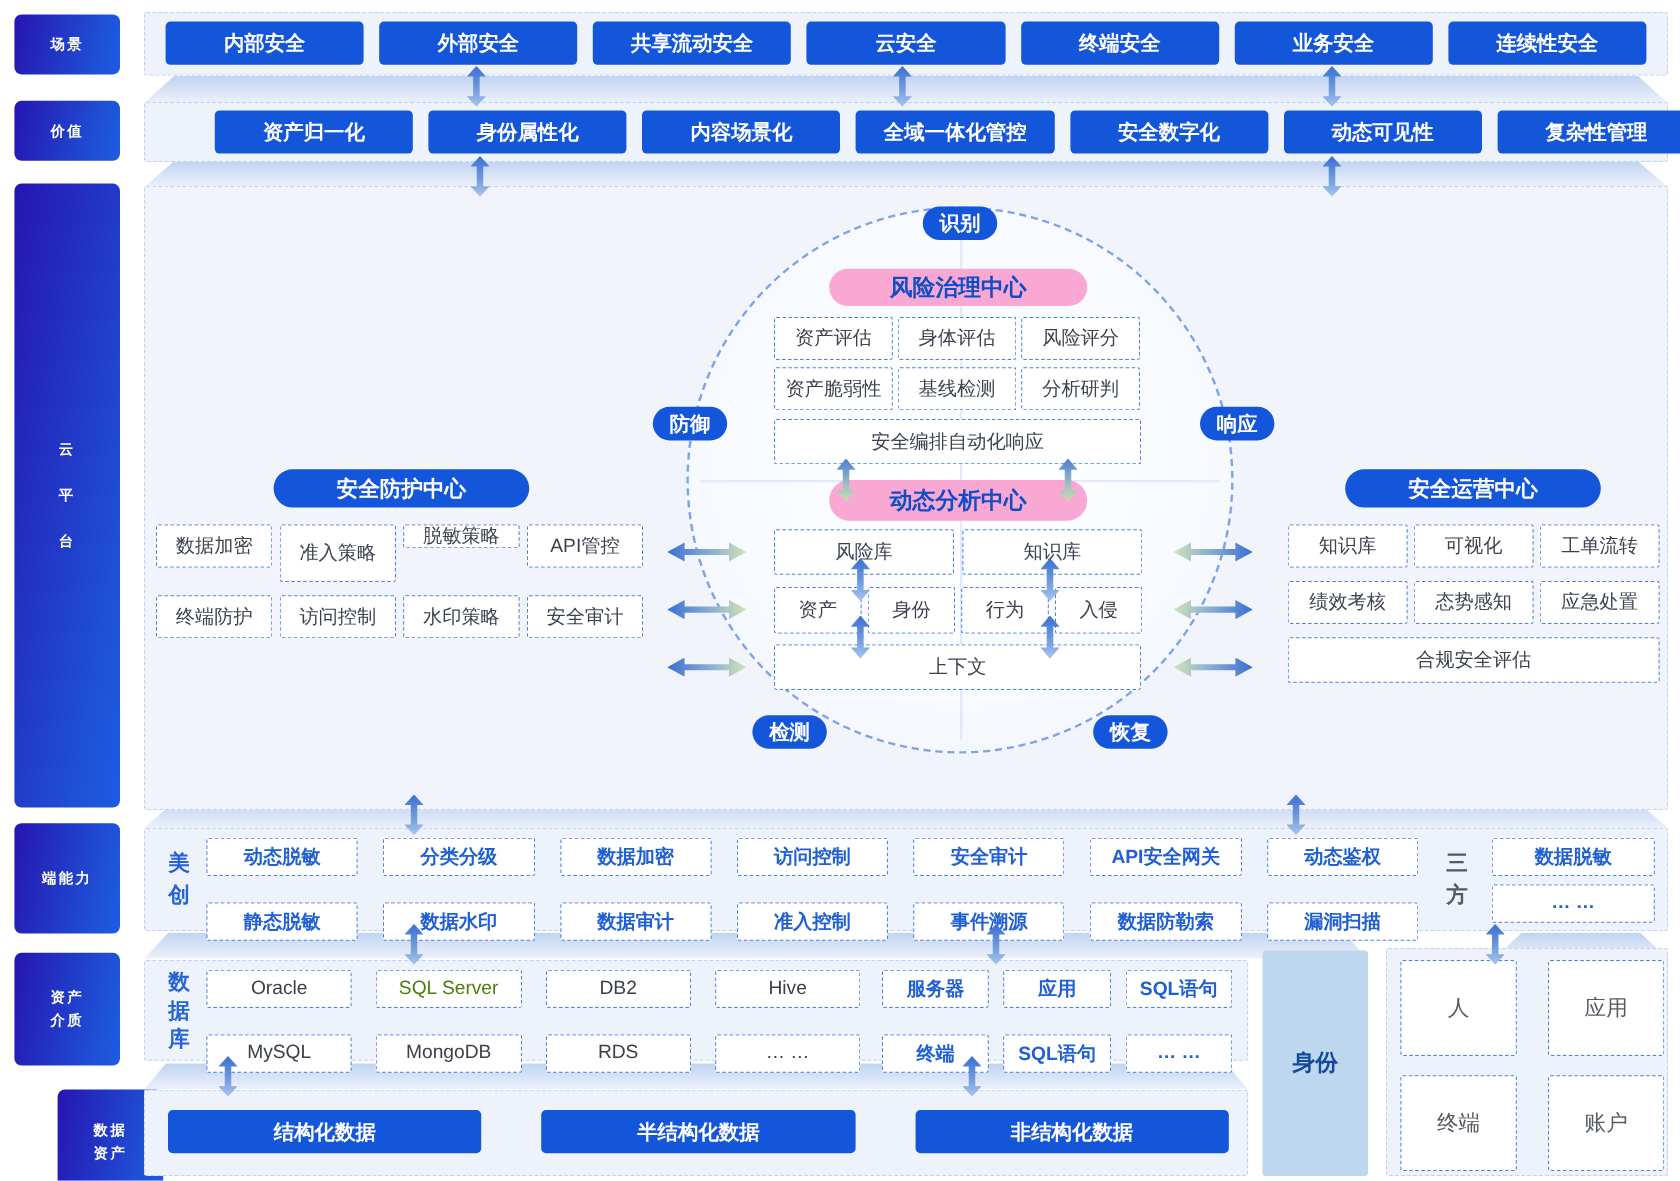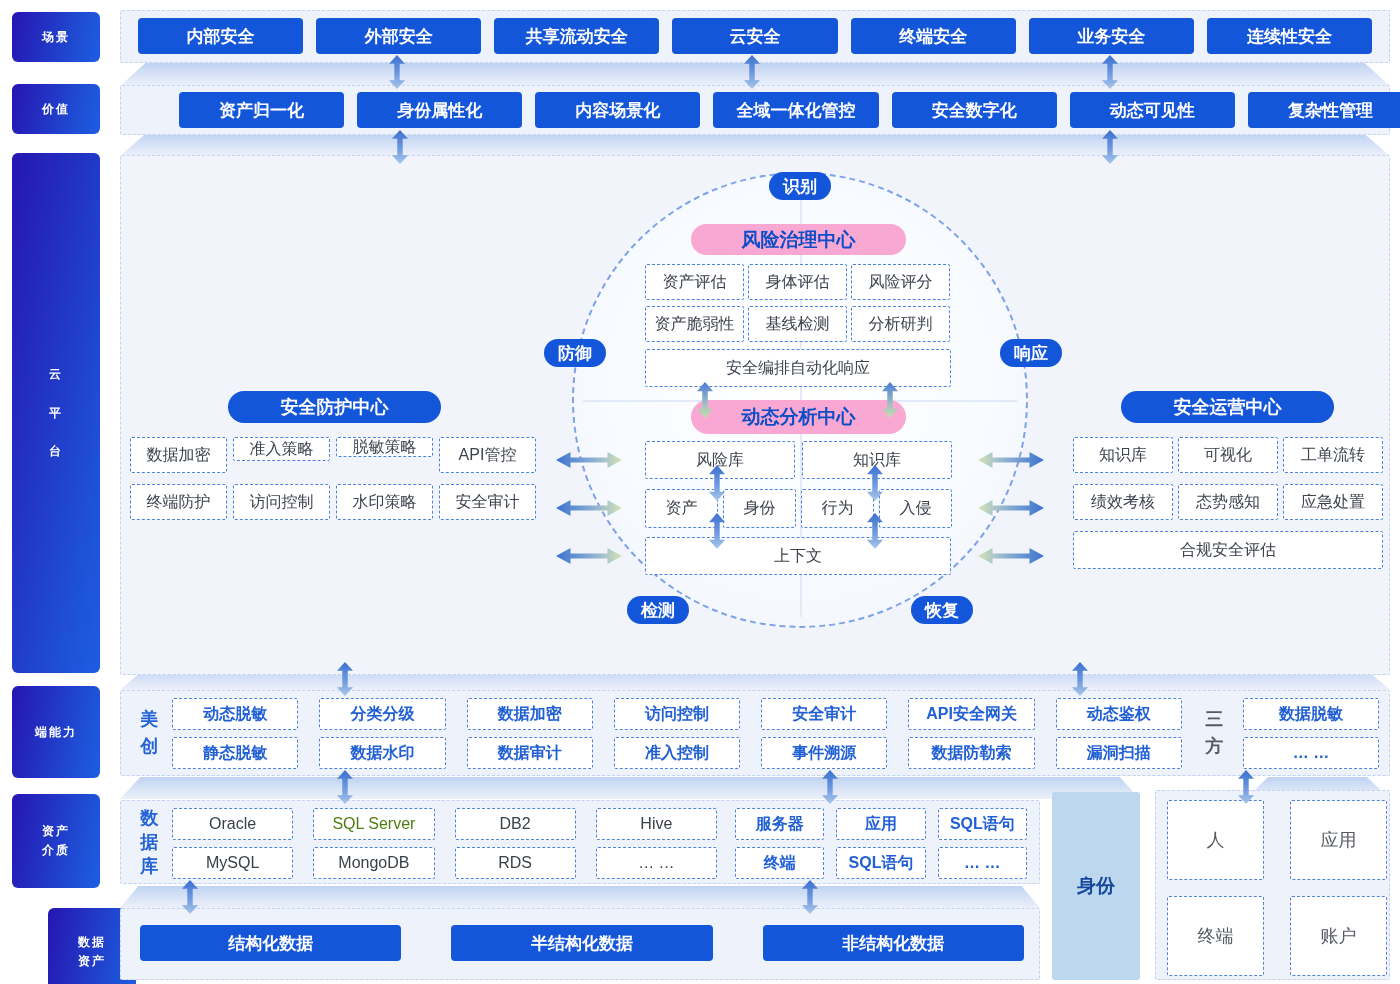--- a/index.html
+++ b/index.html
@@ -45,21 +45,21 @@
 
   
   .circle{position:absolute;left:572px;top:172px;width:456px;height:456px;border-radius:50%;
     border:2px dashed #7fa3e8;box-sizing:border-box;z-index:2;
     background:radial-gradient(circle at 50% 46%,#ffffff 0%,#f8fbff 55%,#eff4fc 100%);}
   .circle:before{content:"";position:absolute;left:50%;top:2%;bottom:2%;width:2px;background:#e3eaf7;}
   .circle:after{content:"";position:absolute;top:50%;left:2%;right:2%;height:2px;background:#e3eaf7;}
 
   
   .cols{position:absolute;display:flex;z-index:2;}
-  .col{flex:1;display:flex;flex-direction:column;gap:7px;}
+  .col{flex:1;display:flex;flex-direction:column;gap:22px;}
   .col > div{height:32px;}
   .wrapgrid{position:absolute;display:flex;flex-wrap:wrap;z-index:3;}
 </style>
 </head>
 <body>
 
 <div id="stage">
 
   <div class="side-label" style="top:12px;height:50px;">场景</div>
   <div class="side-label" style="top:84px;height:50px;">价值</div>
@@ -144,21 +144,21 @@
   <div class="ditem abs" style="left:645px;top:537px;width:306px;height:38px;">上下文</div>
   <div class="va" style="left:709px;top:465px;height:36px;"></div>
   <div class="va" style="left:867px;top:465px;height:36px;"></div>
   <div class="va" style="left:709px;top:513px;height:36px;"></div>
   <div class="va" style="left:867px;top:513px;height:36px;"></div>
 
   <div class="blue-pill" style="left:228px;top:391px;width:213px;height:32px;">安全防护中心</div>
   <div class="wrapgrid" style="left:130px;top:437px;width:412px;gap:11px 6px;">
 
   <div class="ditem" style="width:97px;height:36px;">数据加密</div>
-      <div class="ditem" style="width:97px;height:24px;">准入策略</div>
+      <div class="ditem" style="width:97px;height:48px;">准入策略</div>
       <div class="ditem" style="width:97px;height:20px;">脱敏策略</div>
       <div class="ditem" style="width:97px;height:36px;">API管控</div>
       <div class="ditem" style="width:97px;height:36px;">终端防护</div>
       <div class="ditem" style="width:97px;height:36px;">访问控制</div>
       <div class="ditem" style="width:97px;height:36px;">水印策略</div>
       <div class="ditem" style="width:97px;height:36px;">安全审计</div>
     </div>
 
   <div class="blue-pill" style="left:1121px;top:391px;width:213px;height:32px;">安全运营中心</div>
   <div class="wrapgrid" style="left:1073px;top:437px;width:310px;gap:11px 5px;">

